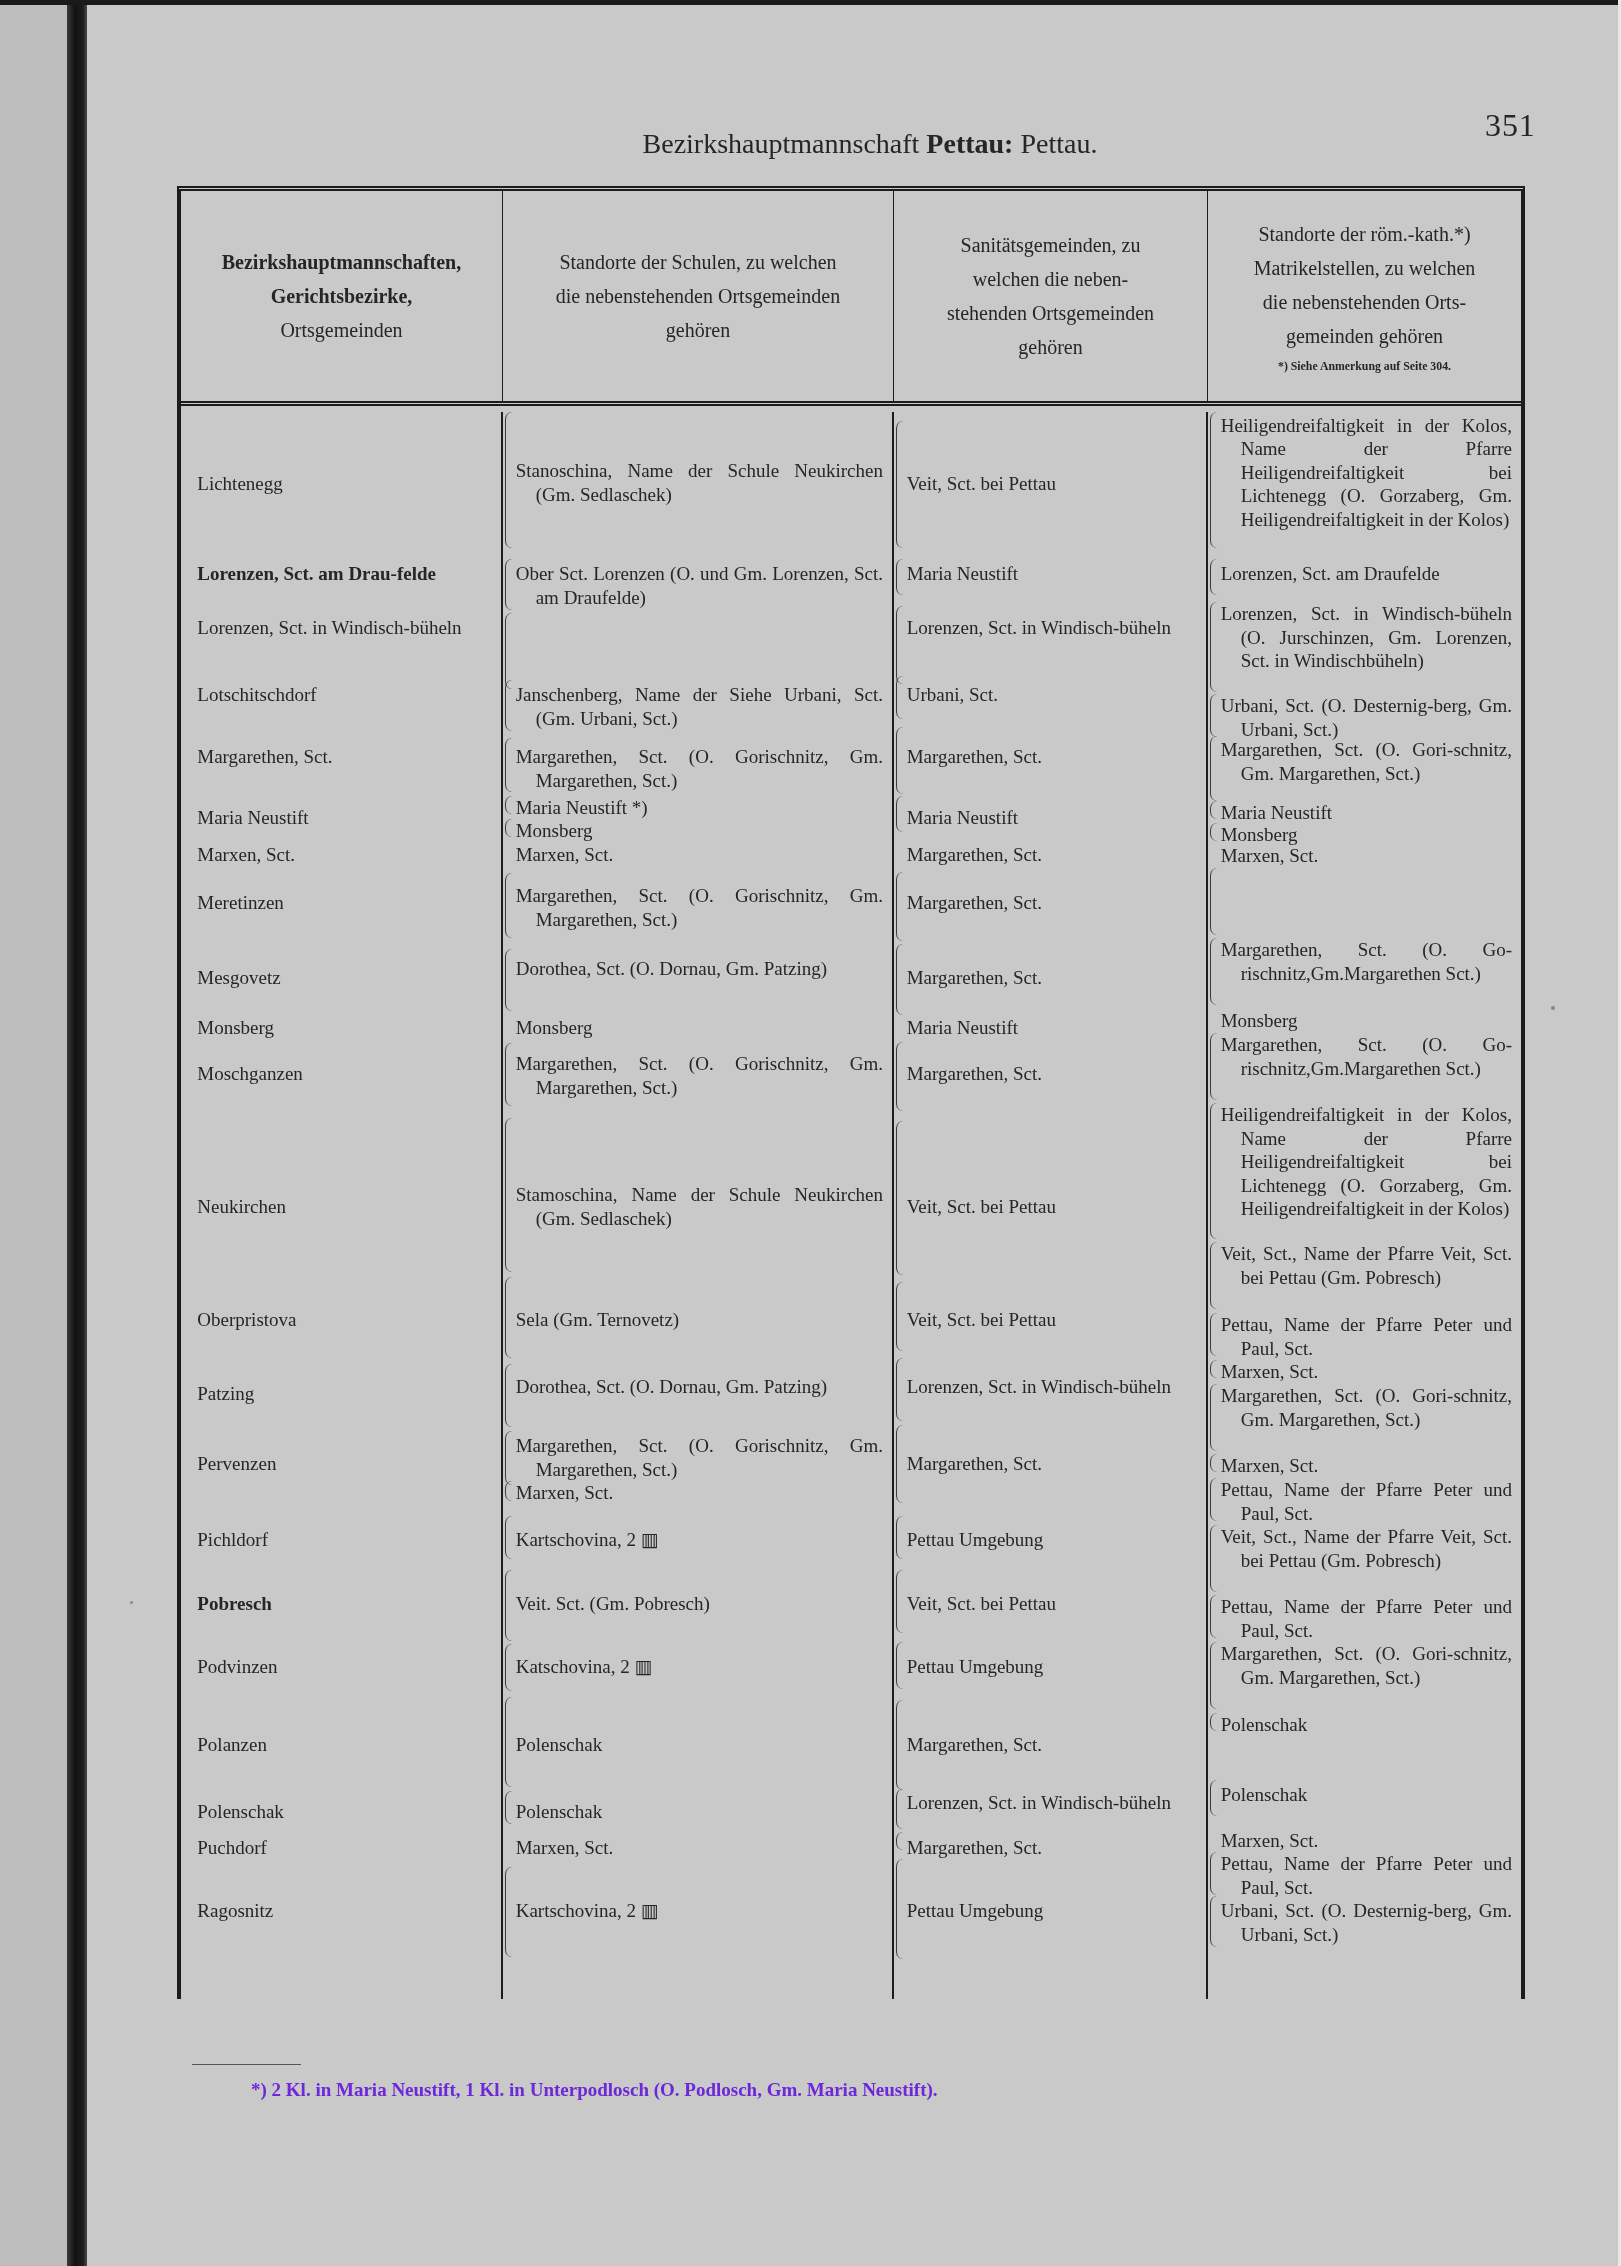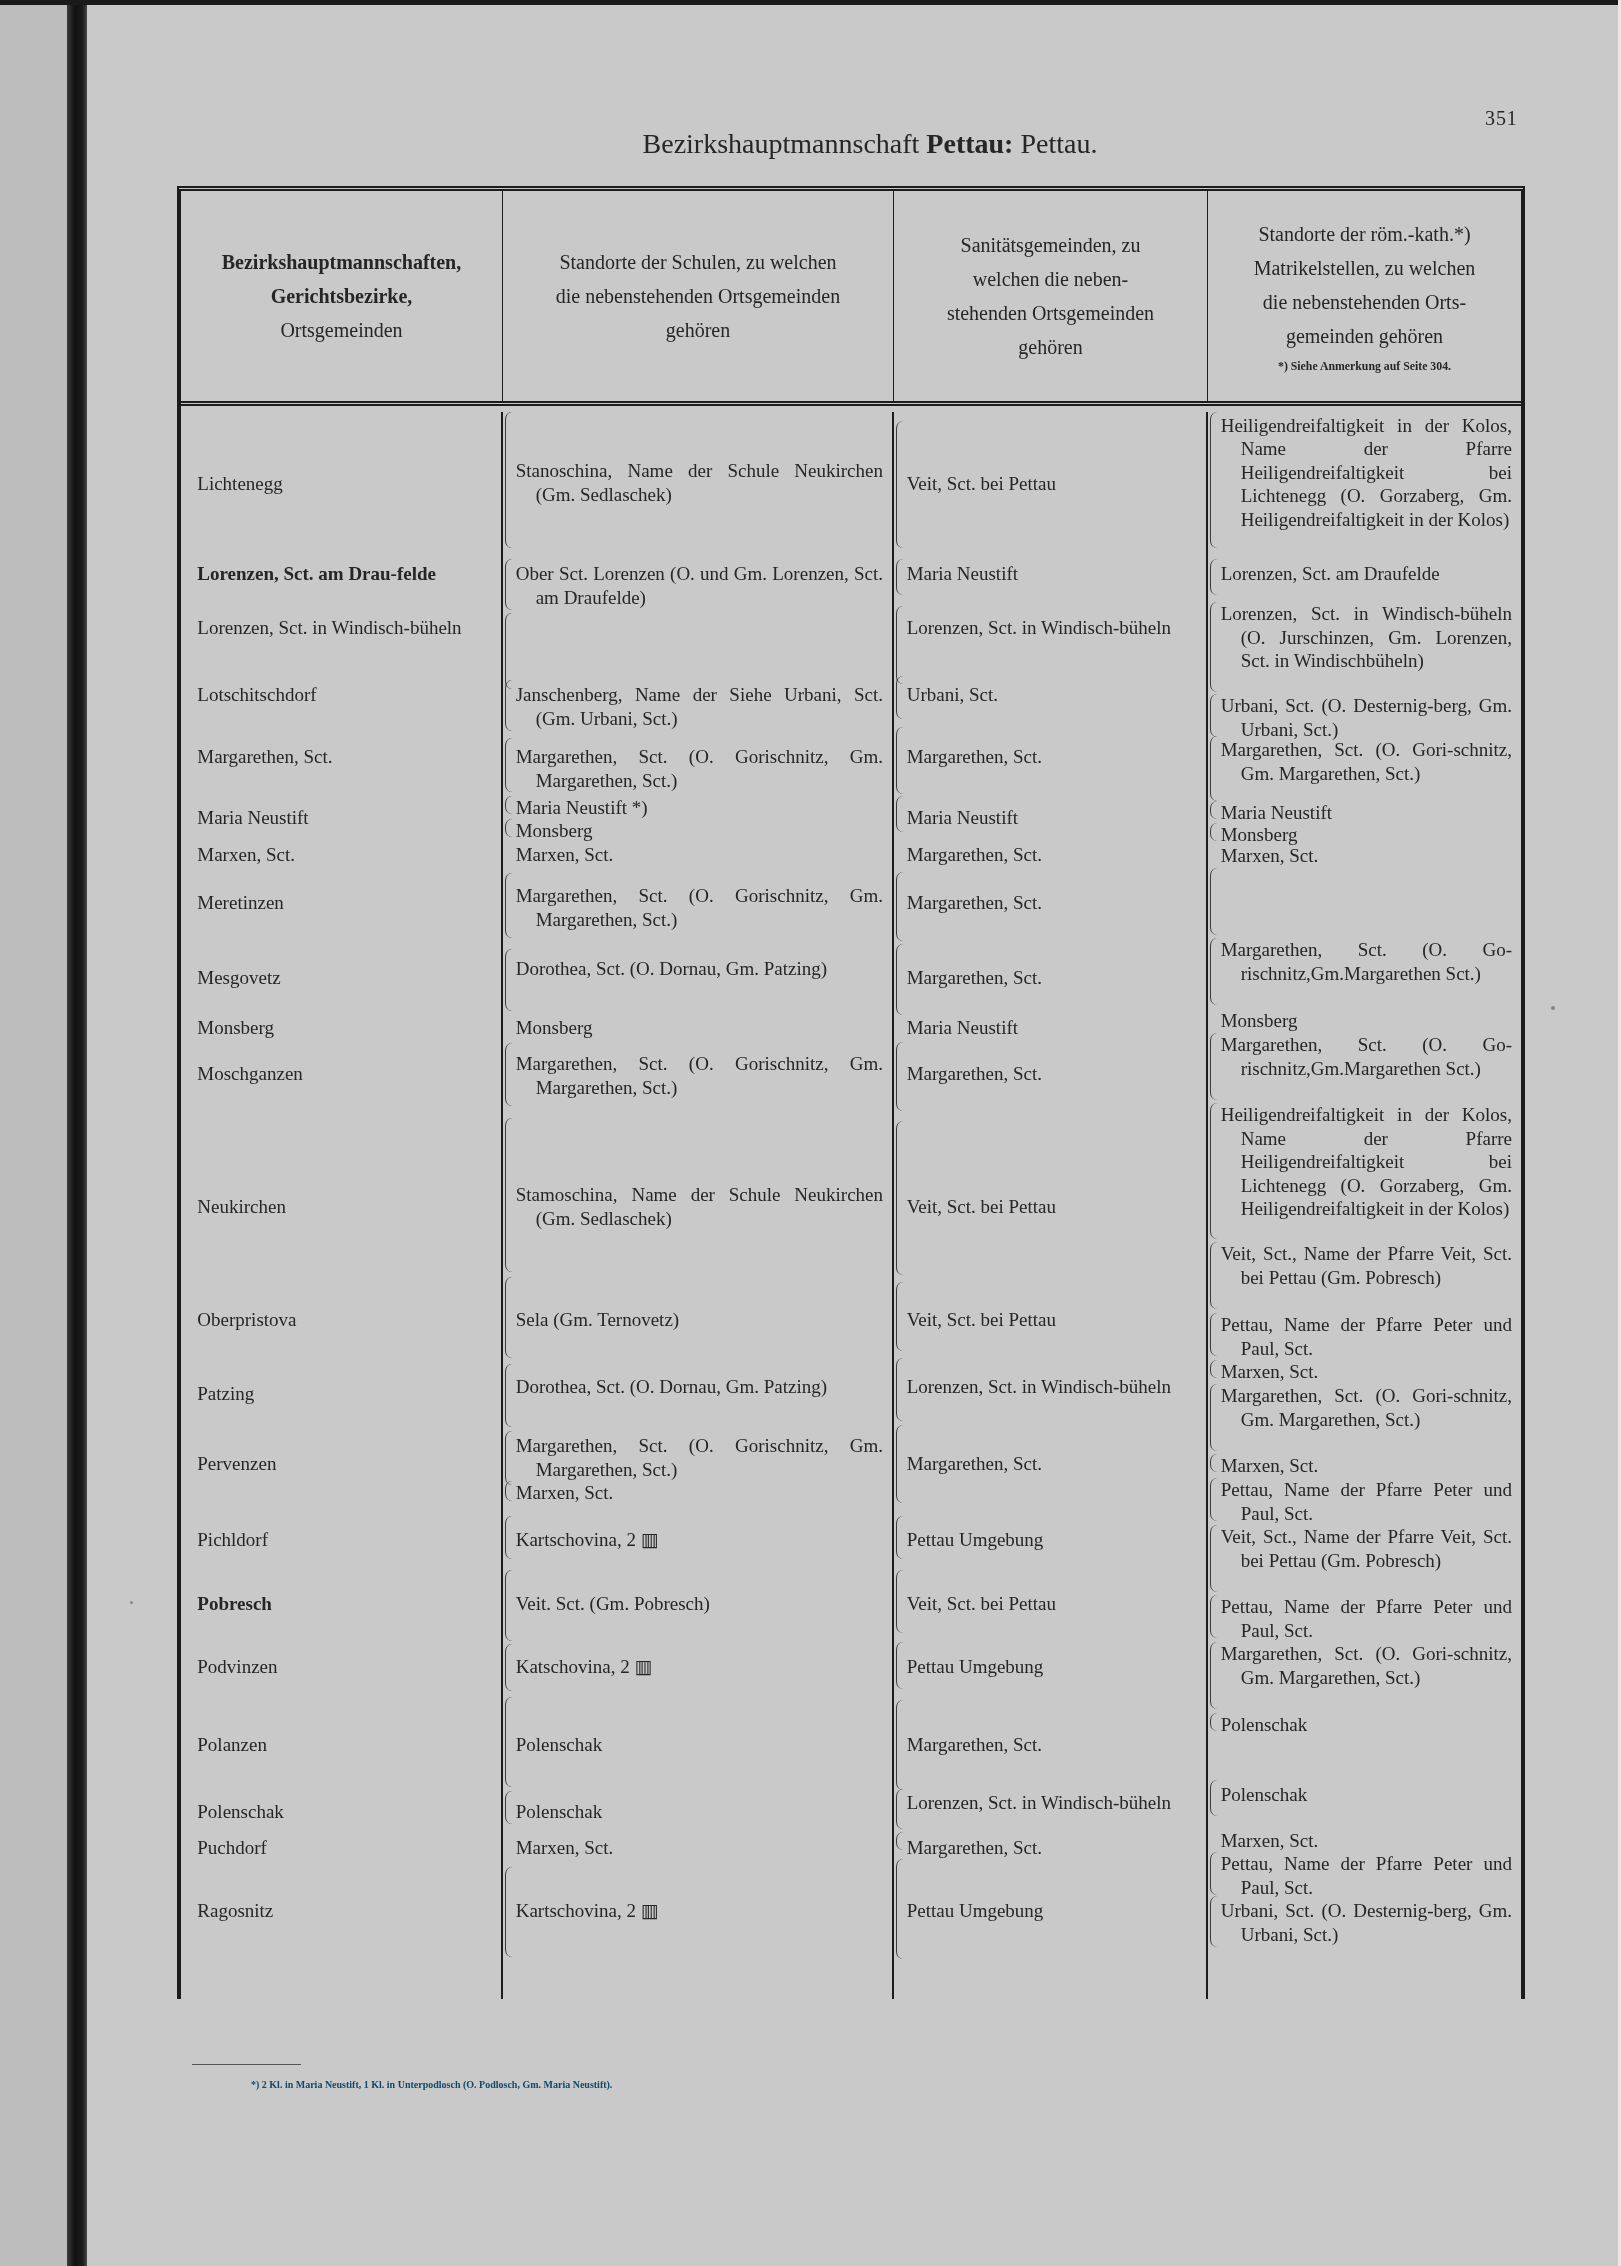--- a/index.html
+++ b/index.html
@@ -7,21 +7,21 @@
     width: 1622px; height: 2267px;
     background: #c9c9c9;
     position: relative; overflow: hidden;
     font-family: "Liberation Serif", "DejaVu Serif", serif;
     color: #262626;
   }
   .top-shadow { position: absolute; left: 0; top: 0; width: 1622px; height: 5.4px; background: #1a1a1a; }
   .spine { position: absolute; left: 67px; top: 0; width: 20px; height: 2267px; background: linear-gradient(to right, #3a3a3a, #111 40%, #1d1d1d 80%, #4a4a4a); }
   .left-strip { position: absolute; left: 0; top: 0; width: 67px; height: 2267px; background: #bdbdbd; }
   .right-edge { position: absolute; right: 0; top: 0; width: 3.6px; height: 2267px; background: #e8e8e8; }
-  .page-number { position: absolute; left: 1485px; top: 107px; font-size: 20px; letter-spacing: 0.9px; }
+  .page-number { position: absolute; left: 1485px; top: 107px; font-size: 32px; letter-spacing: 0.9px; }
   .running-head { position: absolute; left: 0; width: 1622px; top: 128px; text-align: center; font-size: 28px; padding-left: 118px; box-sizing: border-box; }
   .running-head b { font-weight: bold; }
 
   .table-frame {
     position: absolute; left: 177px; top: 186px; width: 1348px; height: 1813px;
     box-sizing: border-box;
     border-top: 5.4px double #1c1c1c;
     border-left: 4.5px solid #1c1c1c;
     border-right: 4.5px solid #1c1c1c;
   }
@@ -53,21 +53,21 @@
   .c1 .entry { padding: 0 11px 0 16.3px; }
   .c2 .entry, .c3 .entry, .c4 .entry { padding: 0 9px 0 12.7px; }
   .entry .txt { display: block; text-indent: -20px; padding-left: 20px; }
   .c1 .entry .txt { text-indent: -20px; padding-left: 20px; }
   .brace {
     position: absolute; left: 1.8px; width: 7.2px;
     border-left: 1.4px solid #3a3a3a;
     border-radius: 7.2px 0 0 7.2px;
   }
   .footnote-rule { position: absolute; left: 192px; top: 2064px; width: 109px; height: 0.9px; background: #555; }
-  .footnote { position: absolute; left: 251px; top: 2079px; font-size: 10px; font-weight: bold; color: #0c4a6e; }
+  .footnote { position: absolute; left: 251px; top: 2079px; font-size: 19px; font-weight: bold; color: #6d28d9; }
   .speck { position: absolute; width: 3.6px; height: 3.6px; border-radius: 1.8px; background: #888; }
 </style>
 </head>
 <body>
 
 <div class="left-strip"></div>
 <div class="spine"></div>
 <div class="top-shadow"></div>
 <div class="right-edge"></div>
 

